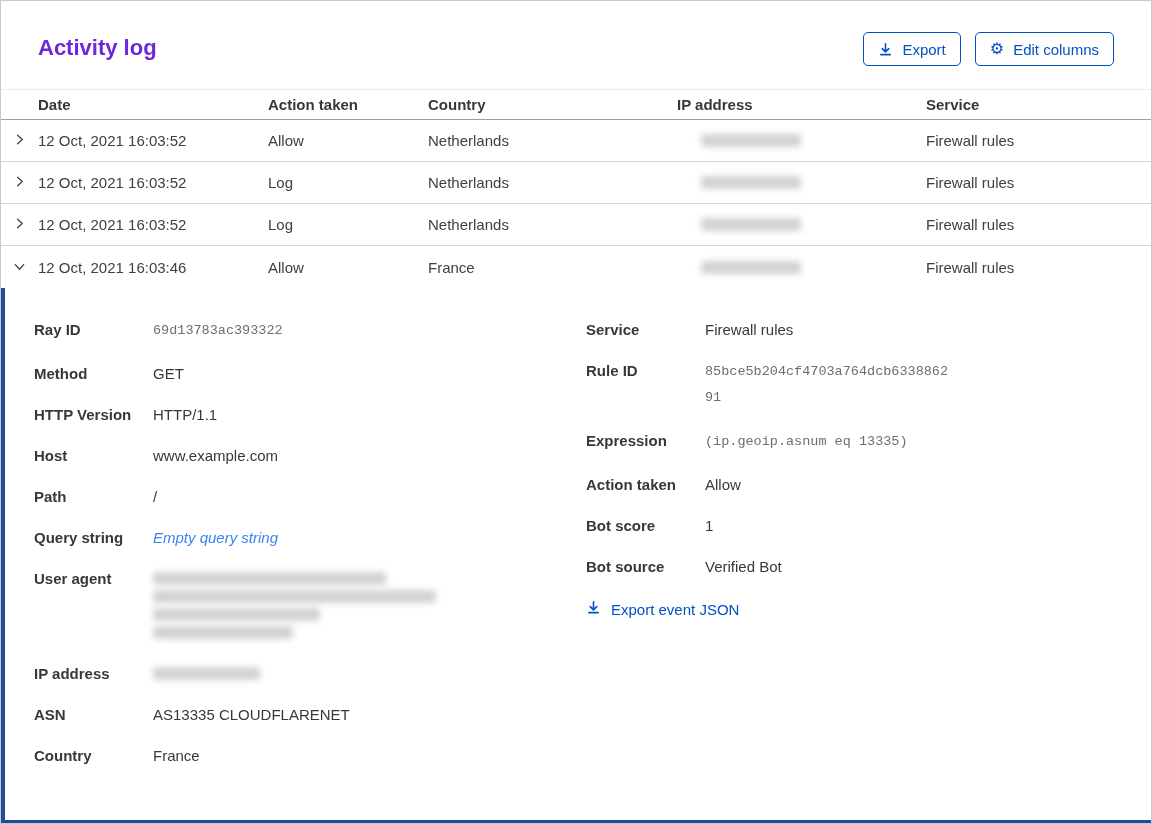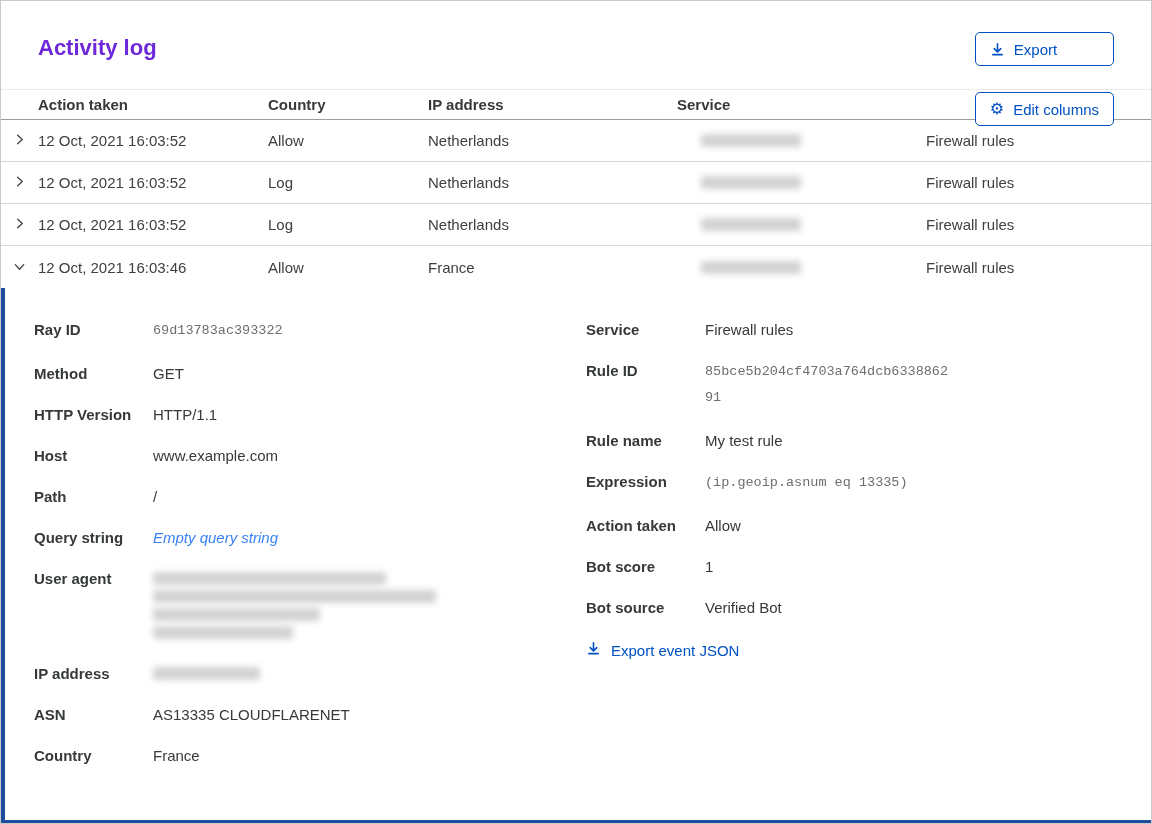--- a/index.html
+++ b/index.html
@@ -25,22 +25,21 @@
   .page-title {
     font-size: 22px;
     font-weight: 700;
     color: #6d28d9;
   }
   .toolbar {
     position: absolute;
     top: 31px;
     right: 37px;
     display: flex;
-    gap: 26px;
-    flex-direction: column;
+    gap: 14px;
   }
   .btn {
     display: inline-flex;
     align-items: center;
     gap: 9px;
     height: 34px;
     padding: 0 14px;
     background: #fff;
     border: 1px solid #0051c3;
     border-radius: 5px;
@@ -162,20 +161,21 @@
       </button>
       <button class="btn">
         <span class="gear-glyph">⚙</span>
         <span>Edit columns</span>
       </button>
     </div>
   </div>
 
   <div class="grid-row thead">
     <div></div>
+    <div>Date</div>
     <div>Action taken</div>
     <div>Country</div>
     <div>IP address</div>
     <div>Service</div>
   </div>
 
   <div class="grid-row trow bordered">
     <div class="cell-caret">
       <span>
         <svg width="13" height="13" viewBox="0 0 14 14" fill="none" stroke="#43464b" stroke-width="1.5">
@@ -298,24 +298,20 @@
     <div class="col-right">
       <div class="drow">
         <div class="dlabel">Service</div>
         <div class="dvalue">Firewall rules</div>
       </div>
       <div class="drow">
         <div class="dlabel">Rule ID</div>
         <div class="dvalue mono">85bce5b204cf4703a764dcb633886291</div>
       </div>
       <div class="drow">
-        <div class="dlabel">Rule name</div>
-        <div class="dvalue">My test rule</div>
-      </div>
-      <div class="drow">
         <div class="dlabel">Expression</div>
         <div class="dvalue mono">(ip.geoip.asnum eq 13335)</div>
       </div>
       <div class="drow">
         <div class="dlabel">Action taken</div>
         <div class="dvalue">Allow</div>
       </div>
       <div class="drow">
         <div class="dlabel">Bot score</div>
         <div class="dvalue">1</div>

